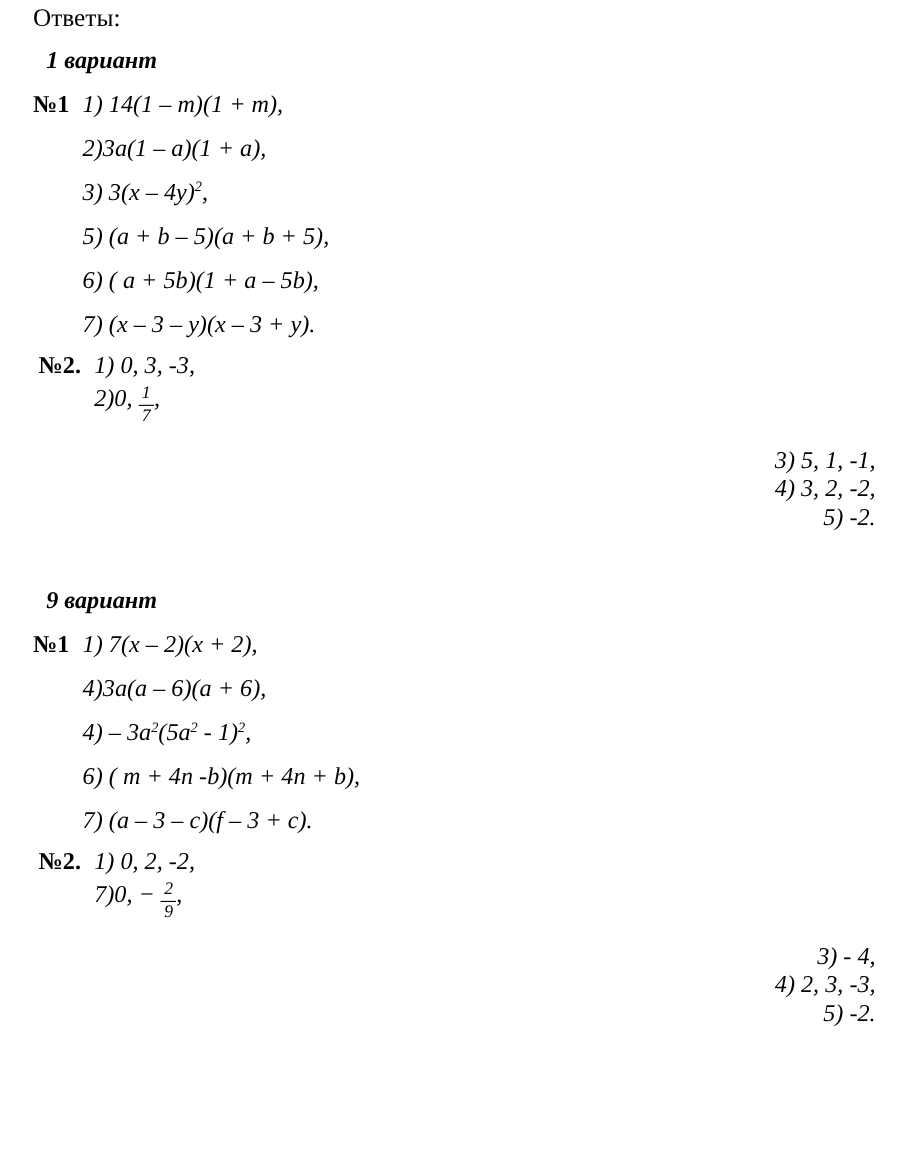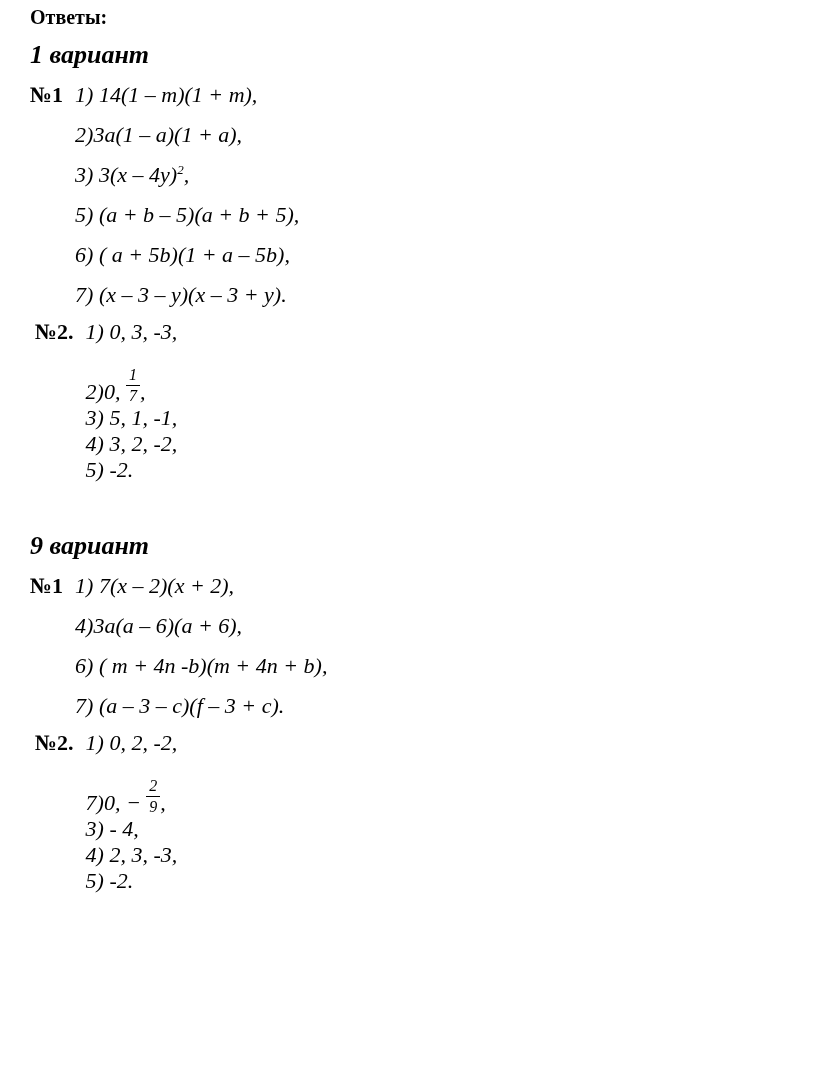--- a/index.html
+++ b/index.html
@@ -8,32 +8,33 @@
     background: #ffffff;
     color: #000000;
     font-family: "Liberation Serif", "DejaVu Serif", serif;
     font-size: 22px;
     overflow: hidden;
   }
   .page {
     padding: 2px 20px 0 30px;
   }
   .title {
-    font-size: 20px;
-    font-weight: 700;
+    font-size: 23px;
+    font-weight: 400;
     line-height: 30px;
     white-space: pre;
   }
   .vheading {
-    font-size: 26px;
+    font-size: 22px;
     font-weight: 700;
     font-style: italic;
     line-height: 30px;
     margin-top: 8px;
     white-space: pre;
+    margin-left: 12px;
   }
   .vheading.second {
     margin-top: 48px;
   }
   .prob {
     display: flex;
     align-items: flex-start;
     margin-top: 5px;
   }
   .prob.pnum2 { margin-top: 0; }
@@ -42,32 +43,32 @@
     white-space: pre;
     flex: 0 0 auto;
     margin-right: 12px;
   }
   .prob.pnum1 .lbl { line-height: 40px; }
   .prob.pnum2 .lbl { line-height: 34px; margin-left: 5px; }
   .items { flex: 1 1 auto; font-style: italic; }
   .ln { white-space: pre; }
   .prob.pnum1 .ln { line-height: 40px; }
   .prob.pnum2 .ln.first { line-height: 34px; }
-  .prob.pnum2 .ln.tight { line-height: 26px; }
+  .prob.pnum2 .ln.tight { line-height: 26px; text-align: right; }
   .ln span { white-space: pre; }
   sup {
     font-size: 13px;
     line-height: 0;
     vertical-align: baseline;
     position: relative;
     top: -8px;
   }
   .fracline {
     display: flex;
-    align-items: flex-end;
+    align-items: flex-start;
     height: 56px;
   }
   .frac {
     display: inline-block;
     text-align: center;
     font-size: 16px;
     line-height: 1.12;
   }
   .frac .num {
     display: block;
@@ -111,20 +112,21 @@
     </div>
   </div>
 
   <div class="vheading second">9 вариант</div>
 
   <div class="prob pnum1">
     <div class="lbl">№1</div>
     <div class="items">
       <div class="ln"><span>1) 7(x – 2)(x + 2),</span></div>
       <div class="ln"><span>4)3a(a – 6)(a + 6),</span></div>
+      <div class="ln"><span>4) – 3a</span><sup>2</sup><span>(5a</span><sup>2</sup><span> - 1)</span><sup>2</sup><span>,</span></div>
       <div class="ln"><span>6) ( m + 4n -b)(m + 4n + b),</span></div>
       <div class="ln"><span>7) (a – 3 – c)(f – 3 + c).</span></div>
     </div>
   </div>
 
   <div class="prob pnum2">
     <div class="lbl">№2.</div>
     <div class="items">
       <div class="ln first"><span>1) 0, 2, -2,</span></div>
       <div class="ln fracline"><span>7)0, − </span><span class="frac"><span class="num">2</span><span class="den">9</span></span><span>,</span></div>

